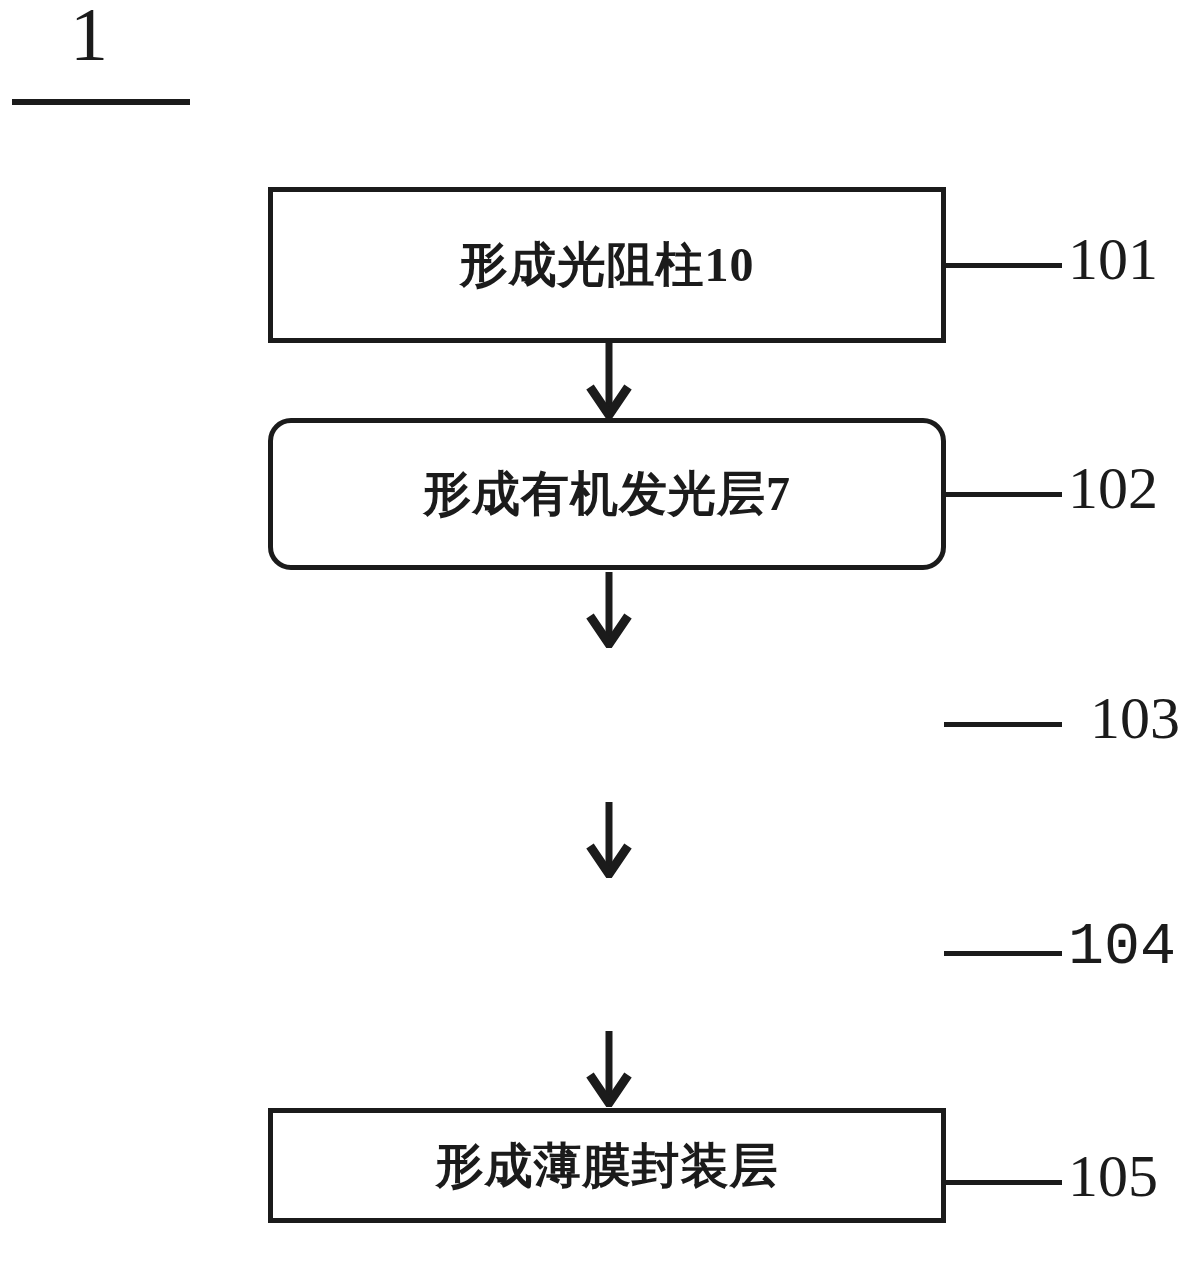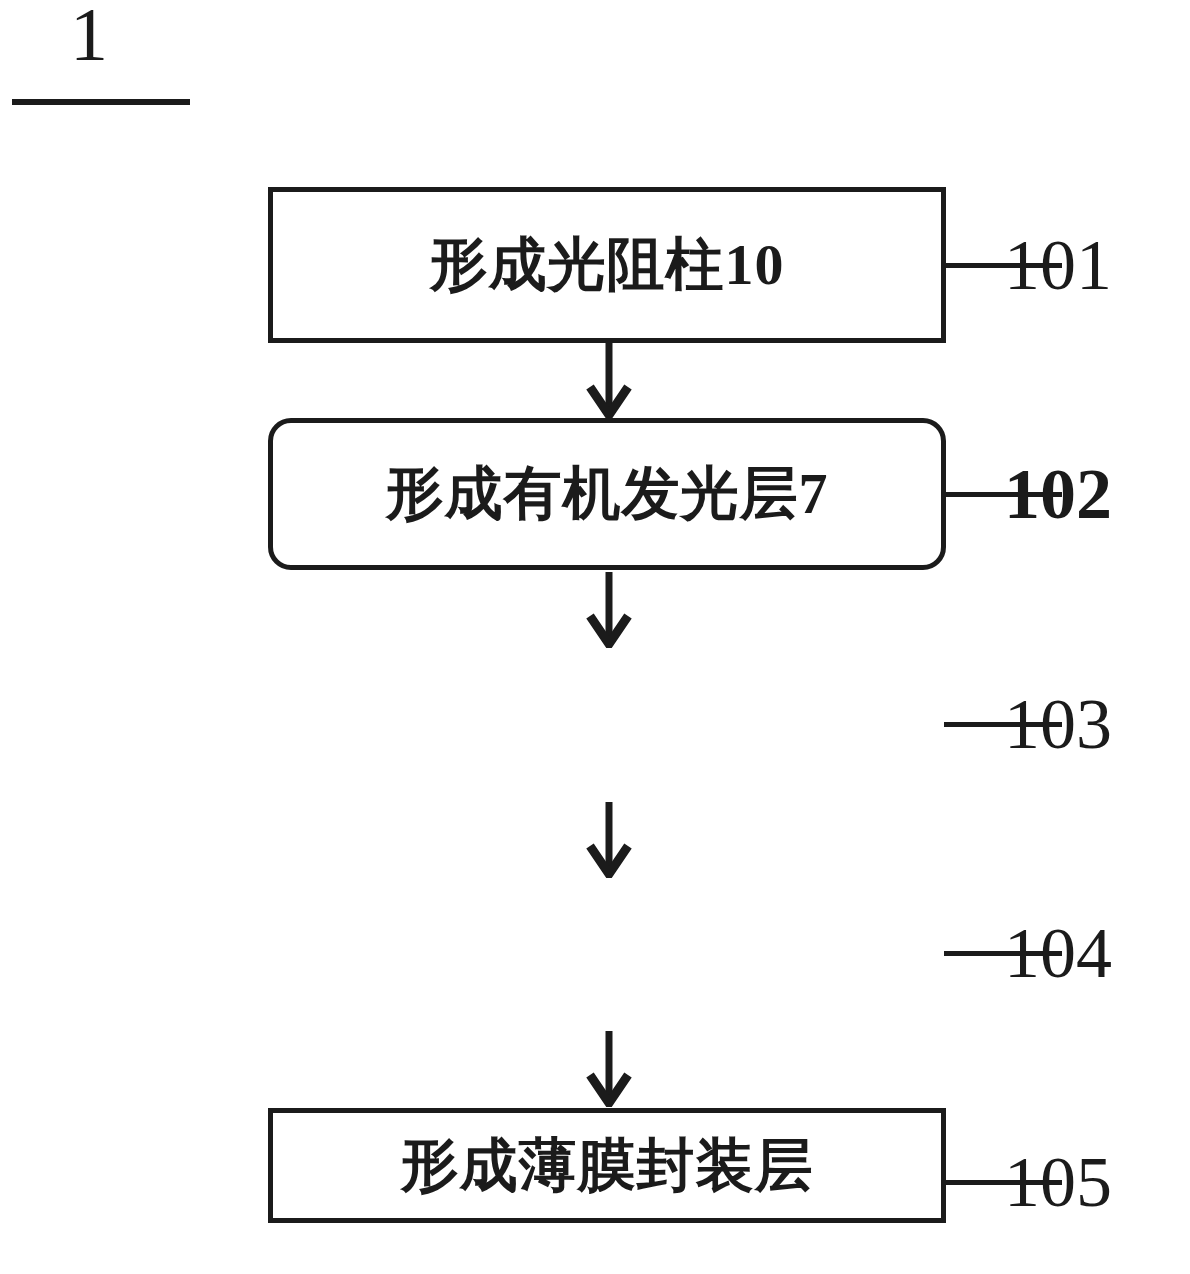--- a/index.html
+++ b/index.html
@@ -34,21 +34,21 @@
     position: absolute;
     left: 268px;
     width: 678px;
     border: 5px solid var(--ink);
     background: var(--bg);
     display: flex;
     align-items: center;
     justify-content: center;
   }
   .step-text {
-    font-size: 58px;
+    font-size: 48px;
     line-height: 1;
     letter-spacing: 1px;
     font-weight: 600;
     white-space: nowrap;
     color: var(--ink);
   }
   .arrow {
     position: absolute;
     left: 577px;
     width: 64px;
@@ -57,22 +57,22 @@
   .arrow line, .arrow polyline { stroke: var(--ink); }
   .ref-line {
     position: absolute;
     left: 944px;
     width: 118px;
     height: 5px;
     background: var(--ink);
   }
   .ref-num {
     position: absolute;
-    left: 1004px;
-    font-size: 72px;
+    left: 1068px;
+    font-size: 60px;
     line-height: 1;
     color: var(--ink);
     white-space: nowrap;
   }
 </style>
 </head>
 <body>
 
 <div class="page">
 
@@ -87,37 +87,37 @@
 
   <svg class="arrow" style="top:343px;" width="64" height="76" viewBox="0 0 64 76">
     <line x1="32" y1="0" x2="32" y2="70" stroke-width="7"></line>
     <polyline points="13,44 32,72 51,44" fill="none" stroke-width="9"></polyline>
   </svg>
 
   <div class="step-box" style="top:418px; height:152px;border-radius:23px;">
     <span class="step-text">形成有机发光层7</span>
   </div>
   <div class="ref-line" style="top:492px;"></div>
-  <span class="ref-num" style="top:458px;font-weight:bold;">102</span>
+  <span class="ref-num" style="top:458px;">102</span>
 
   <svg class="arrow" style="top:572px;" width="64" height="76" viewBox="0 0 64 76">
     <line x1="32" y1="0" x2="32" y2="70" stroke-width="7"></line>
     <polyline points="13,44 32,72 51,44" fill="none" stroke-width="9"></polyline>
   </svg>
 
   <div class="ref-line" style="top:722px;"></div>
-  <span class="ref-num" style="top:688px;">103</span>
+  <span class="ref-num" style="top:688px;margin-left:22px;">103</span>
 
   <svg class="arrow" style="top:802px;" width="64" height="76" viewBox="0 0 64 76">
     <line x1="32" y1="0" x2="32" y2="70" stroke-width="7"></line>
     <polyline points="13,44 32,72 51,44" fill="none" stroke-width="9"></polyline>
   </svg>
 
   <div class="ref-line" style="top:951px;"></div>
-  <span class="ref-num" style="top:917px;">104</span>
+  <span class="ref-num" style="top:917px;font-family:Liberation Mono, monospace;">104</span>
 
   <svg class="arrow" style="top:1031px;" width="64" height="76" viewBox="0 0 64 76">
     <line x1="32" y1="0" x2="32" y2="70" stroke-width="7"></line>
     <polyline points="13,44 32,72 51,44" fill="none" stroke-width="9"></polyline>
   </svg>
 
   <div class="step-box" style="top:1108px; height:115px;">
     <span class="step-text">形成薄膜封装层</span>
   </div>
   <div class="ref-line" style="top:1180px;"></div>

